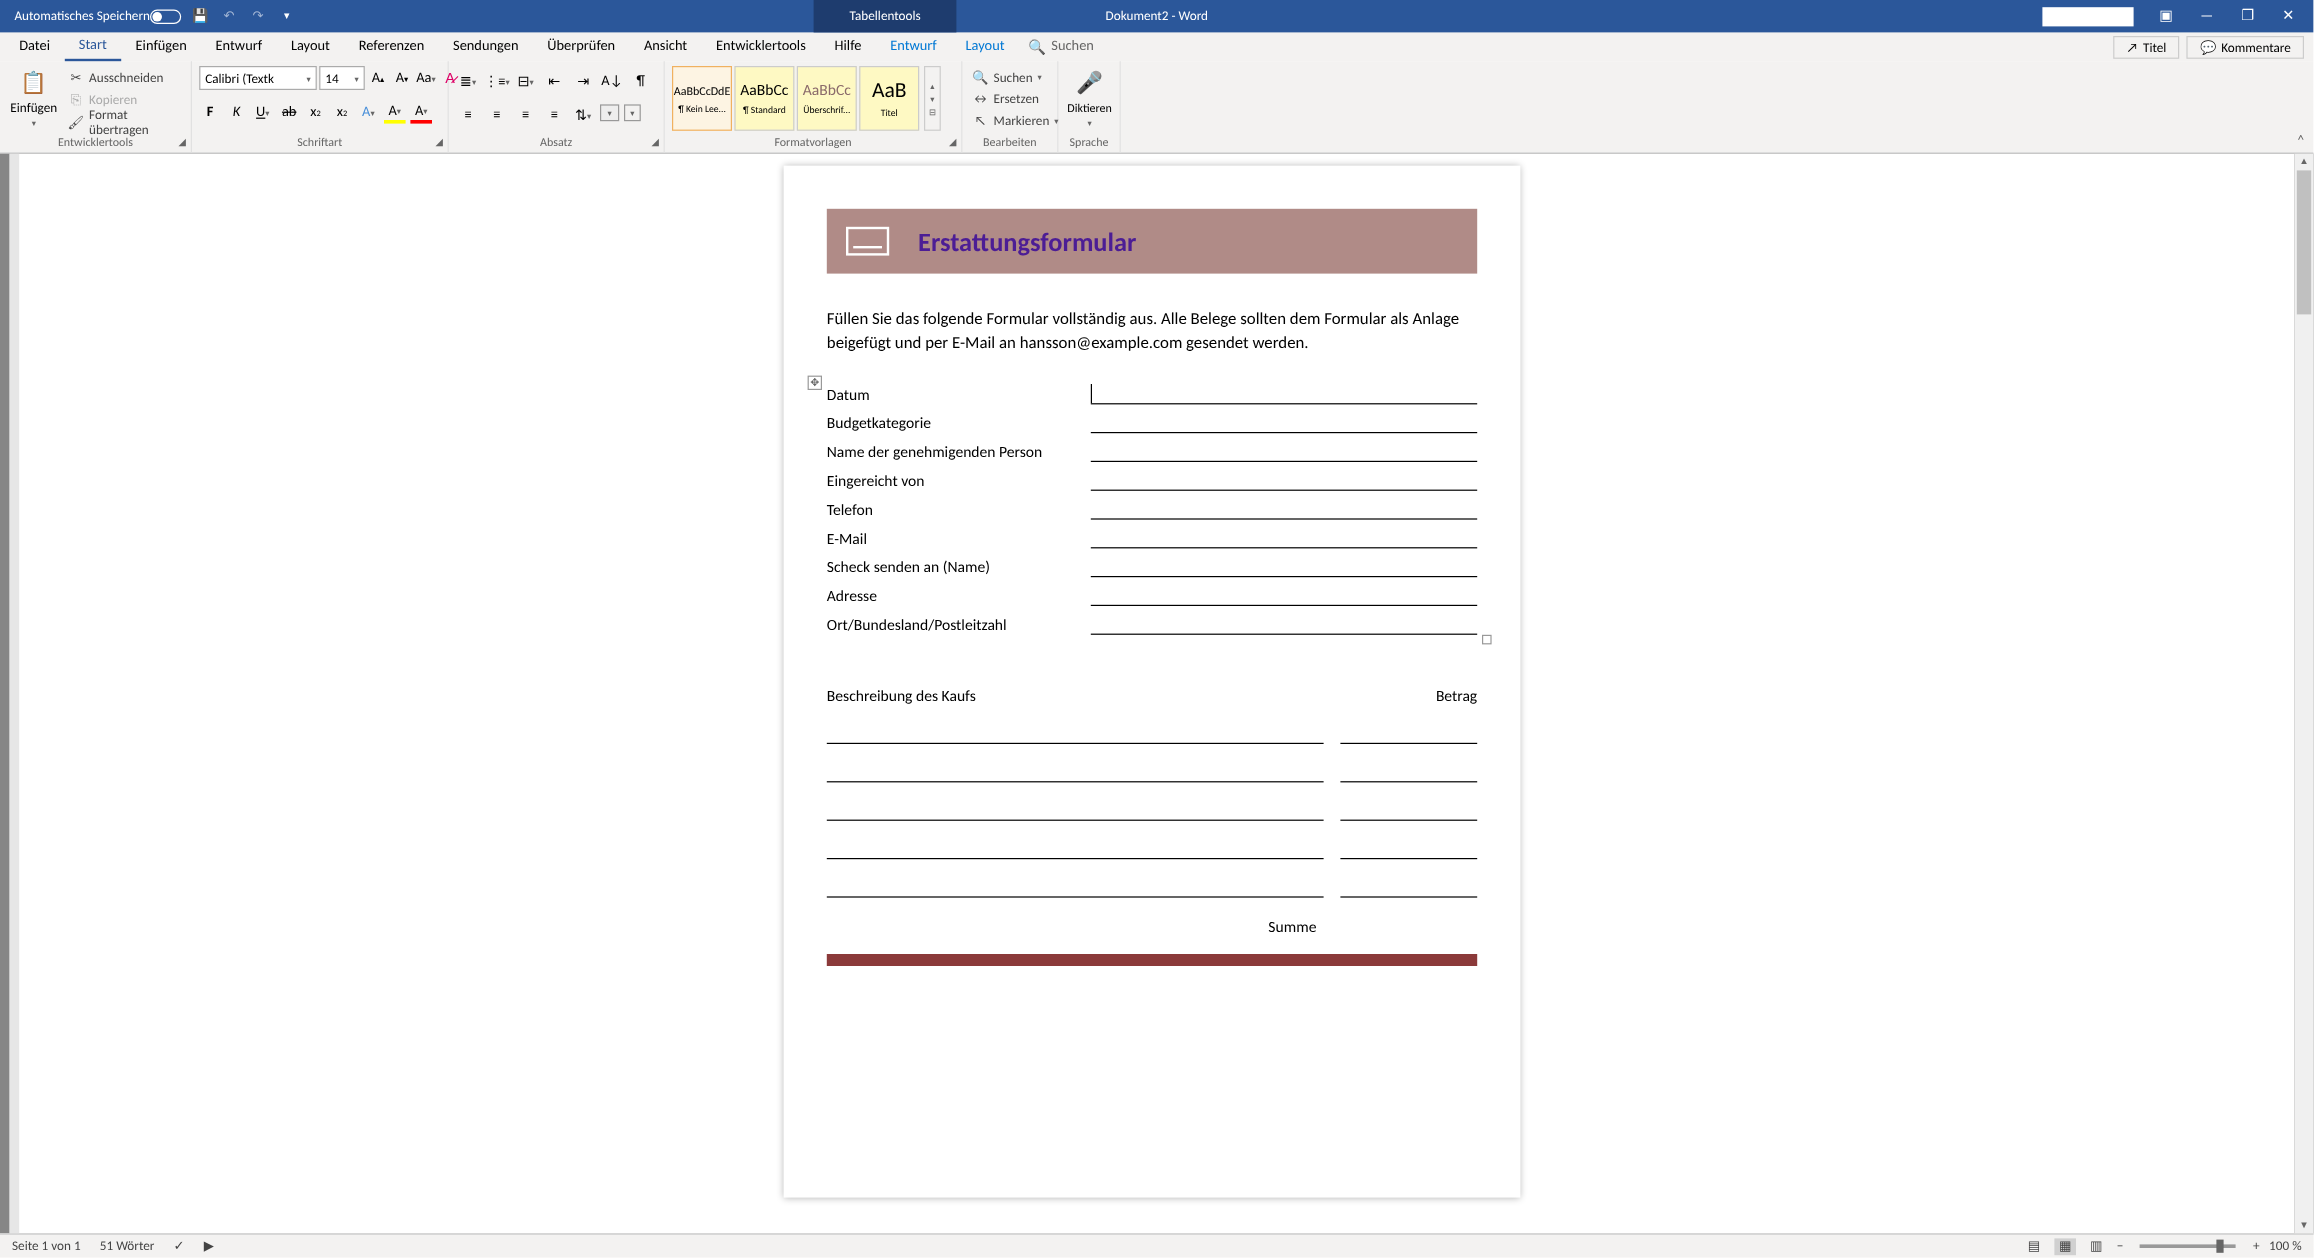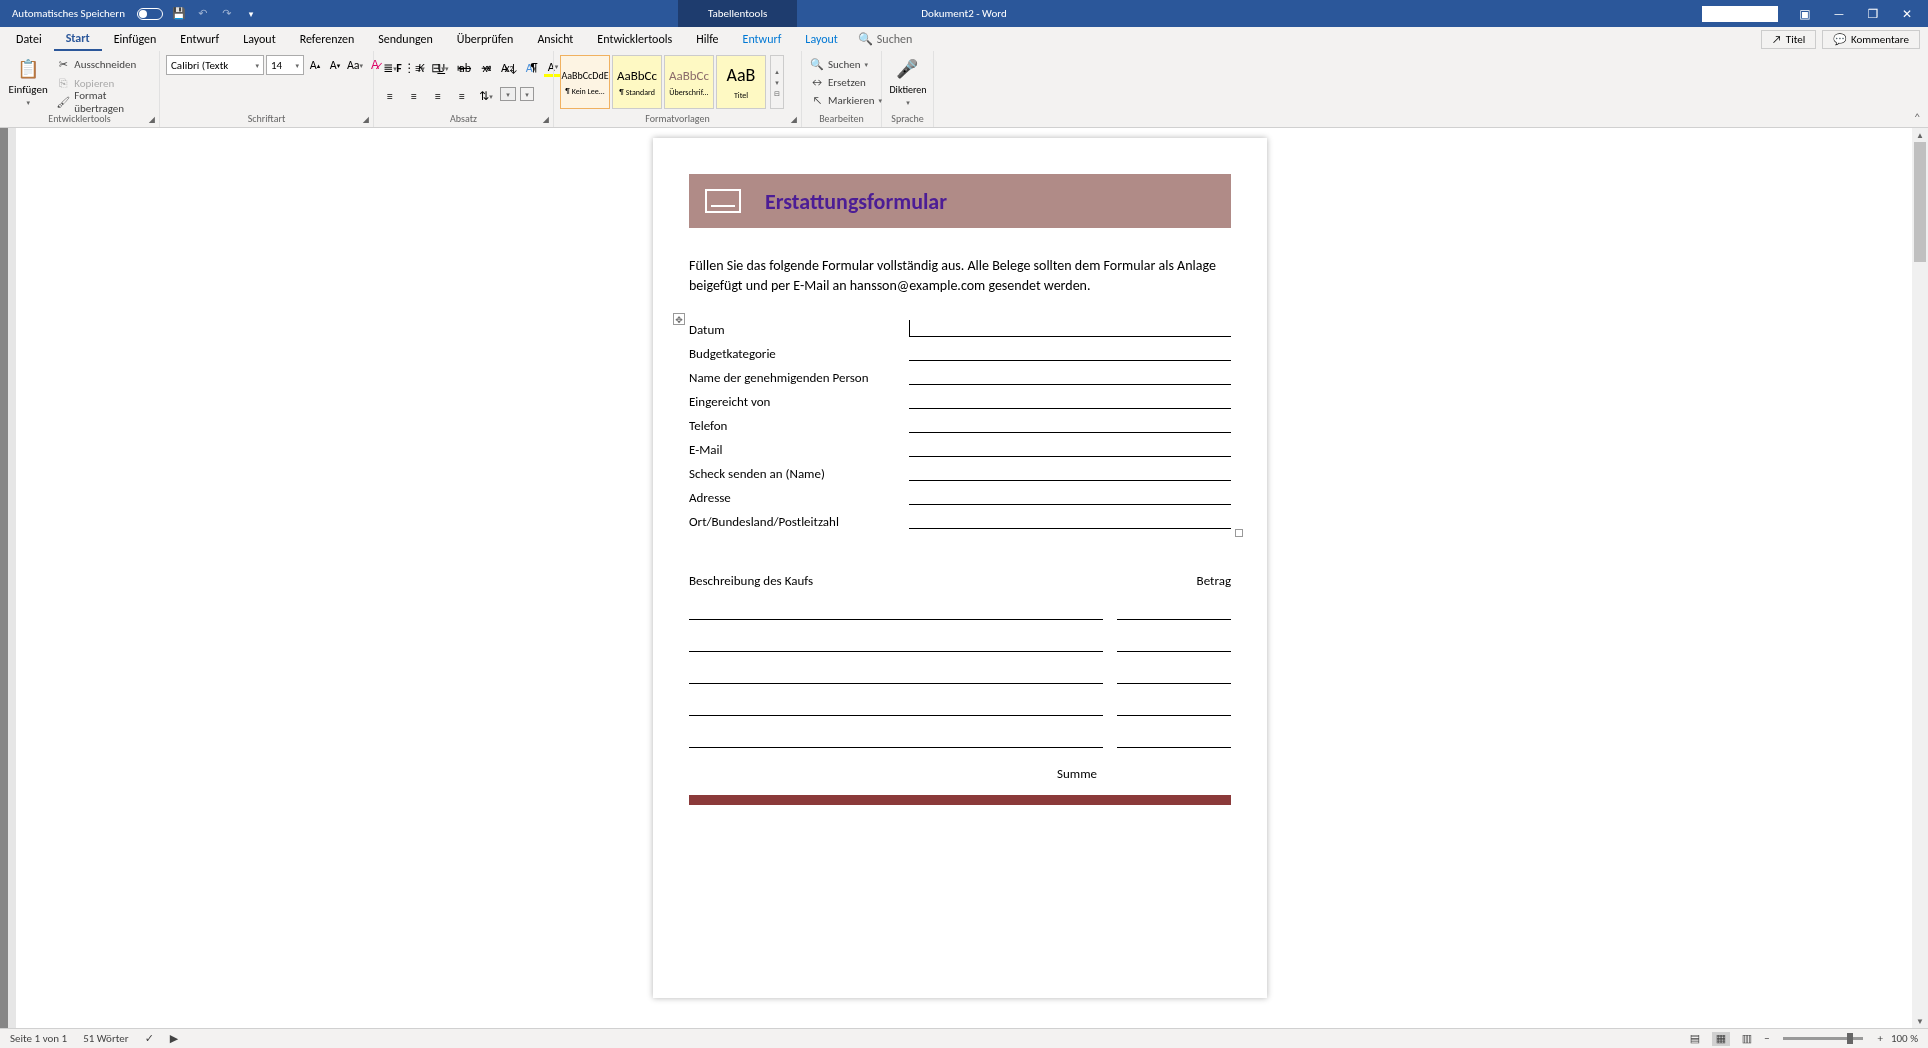--- a/index.html
+++ b/index.html
@@ -1,30 +1,30 @@
 <!DOCTYPE html>
 <html><head>
 <meta charset="utf-8">
 <style>
 *{margin:0;padding:0;box-sizing:border-box;font-family:"Segoe UI",Calibri,sans-serif}
 body{background:#fff;overflow:hidden;height:1048px;width:1928px}
 .titlebar{height:27px;background:#2b579a;display:flex;align-items:center;color:#fff;font-size:11px;position:relative}
 .titlebar-left{display:flex;align-items:center;padding-left:12px;gap:8px}
-.autosave{display:flex;align-items:center;gap:12px}
+.autosave{display:flex;align-items:center;gap:0}
 .toggle{width:26px;height:12px;border:1px solid #fff;border-radius:7px;position:relative}
 .toggle::after{content:"";position:absolute;left:1px;top:1px;width:8px;height:8px;background:#fff;border-radius:50%}
 .qat-btn{width:16px;height:16px;display:inline-flex;align-items:center;justify-content:center;color:#fff}
 .titlebar-center{position:absolute;left:50%;transform:translateX(-50%);display:flex;align-items:center}
 .tabtools{position:absolute;left:678px;top:0;background:#1e3c6e;height:27px;padding:0 30px;display:flex;align-items:center}
 .titlebar-right{position:absolute;right:0;display:flex;align-items:center;gap:4px;padding-right:6px}
 .search-box{width:76px;height:16px;background:#fff;margin-right:8px}
 .win-btn{width:30px;height:22px;display:inline-flex;align-items:center;justify-content:center;color:#fff;font-size:12px}
 .menubar{height:24px;background:#f3f2f1;display:flex;align-items:center;padding-left:4px;gap:0;font-size:12px;border-bottom:0}
 .menu-item{padding:4px 12px;cursor:pointer}
-.menu-item.active{color:#2b579a;border-bottom:2px solid #2b579a;font-weight:700}
+.menu-item.active{color:#2b579a;border-bottom:2px solid #2b579a;font-weight:400}
 .menu-item.ctx{color:#0078d4}
 .menu-right{margin-left:auto;display:flex;align-items:center;padding-right:8px;gap:6px}
 .menu-search{display:flex;align-items:center;gap:4px;color:#666;padding:0 8px}
 .share-btn{border:1px solid #ccc;padding:2px 10px;display:flex;align-items:center;gap:4px;font-size:11px}
 .ribbon{height:77px;background:#f3f2f1;display:flex;border-bottom:1px solid #d0d0d0;font-size:11px}
 .ribbon-group{border-right:1px solid #e1e1e1;padding:2px 6px 0 6px;display:flex;flex-direction:column;position:relative}
 .group-label{position:absolute;bottom:2px;left:50%;transform:translateX(-50%);font-size:10px;color:#666;white-space:nowrap}
 .group-launcher{position:absolute;bottom:3px;right:4px;font-size:8px;color:#666}
 .rg-body{display:flex;gap:4px;height:58px;align-items:flex-start;padding-top:2px}
 .big-btn{display:flex;flex-direction:column;align-items:center;gap:2px;padding:2px 4px;min-width:40px}
@@ -157,21 +157,21 @@
             <span class="ic">🖌</span>
             <span>Format übertragen</span>
           </div>
       </div>
     </div>
     <div class="group-label">Entwicklertools</div>
     <div class="group-launcher">◢</div>
   </div>
 
   <div class="ribbon-group" style="width:214px">
-    <div class="rg-body" style="flex-direction:row;gap:6px">
+    <div class="rg-body" style="flex-direction:column;gap:6px">
       <div class="font-box">
         <div class="font-name">
             <span>Calibri (Textk</span>
             <span class="dropdown-arrow">▾</span>
           </div>
         <div class="font-size">
             <span>14</span>
             <span class="dropdown-arrow">▾</span>
           </div>
         <span class="ftool">A<sup style="font-size:7px">▴</sup></span>

